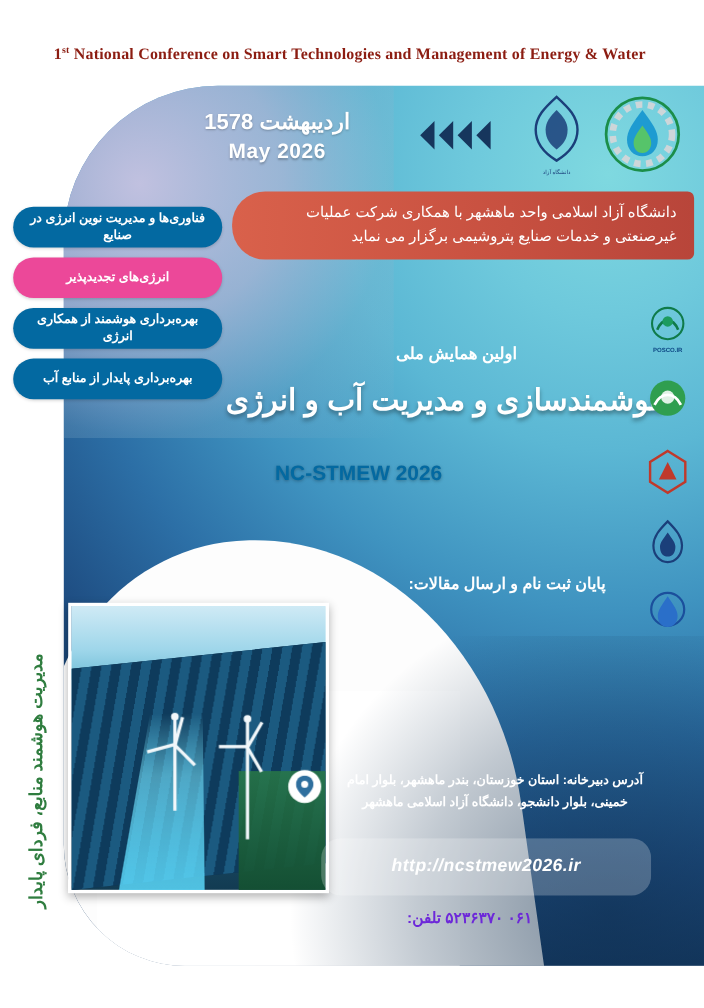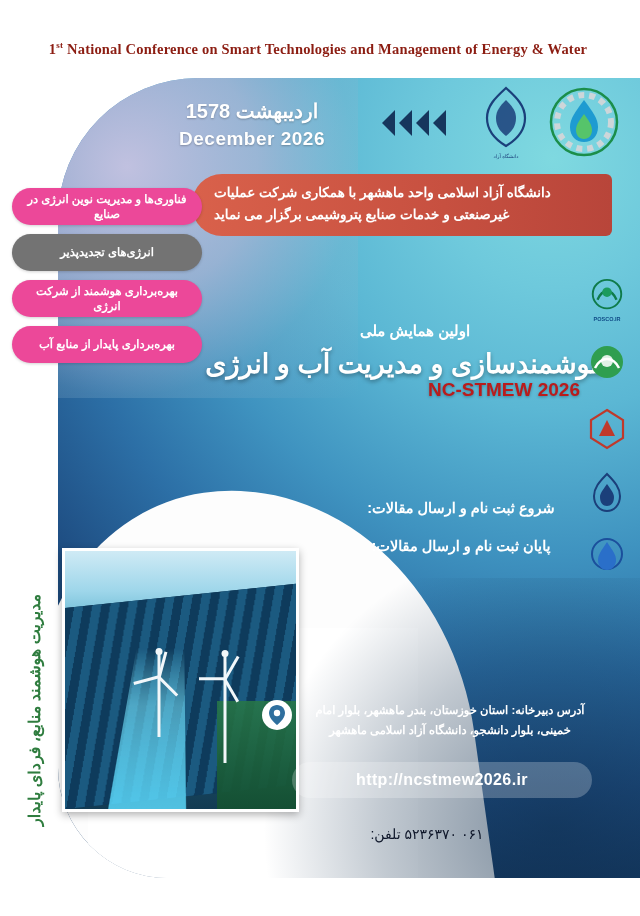--- a/index.html
+++ b/index.html
@@ -110,30 +110,30 @@
     width: 62px; height: 78px;
   }
   .logo-water-top {
     position: absolute; top: 84px; left: 545px;
     width: 78px; height: 78px;
   }
 
   
   .org-bar {
     position: absolute;
-    top: 174px; left: 192px;
+    top: 174px; left: 211px;
     width: 420px; height: 62px;
     background: linear-gradient(90deg, #d9614b 0%, #c75040 60%, #b8453a 100%);
     border-radius: 30px 6px 6px 30px;
     color: #ffffff;
     padding: 8px 16px 0 22px;
     font-size: 13.5px;
-    font-weight: bold;
+    font-weight: normal;
     line-height: 1.65;
-    text-align: left;
+    text-align: right;
   }
 
   
   .pills {
     position: absolute;
     top: 188px; left: 12px;
     width: 190px;
   }
   .pill {
     height: 37px;
@@ -143,50 +143,50 @@
     font-size: 11.5px;
     font-weight: bold;
     display: flex;
     align-items: center;
     justify-content: center;
     text-align: center;
     padding: 0 10px;
     box-shadow: 0 1px 3px rgba(0,0,0,0.18);
     line-height: 1.25;
   }
-  .pill.dark  { background: #ec4899; }
-  .pill.red   { background: #737373; }
+  .pill.dark  { background: #0369a1; }
+  .pill.red   { background: #ec4899; }
 
   
   .pre-title {
     position: absolute;
-    top: 322px; left: 250px;
+    top: 312px; left: 250px;
     width: 330px;
     text-align: center;
     color: #ffffff;
     font-size: 15px;
     font-weight: bold;
   }
   .main-title {
     position: absolute;
     top: 346px; left: 205px;
     width: 400px;
     text-align: center;
     color: #ffffff;
     font-size: 27px;
     font-weight: bold;
     text-shadow: 0 2px 4px rgba(0,0,0,0.35);
     line-height: 1.4;
   }
   .acronym {
     position: absolute;
-    top: 379px; left: 250px;
+    top: 420px; left: 250px;
     width: 330px;
-    text-align: right;
-    color: #b91c1c;
+    text-align: left;
+    color: #0369a1;
     font-size: 19px;
     font-weight: bold;
     direction: ltr;
     text-shadow: 0 1px 3px rgba(0,0,0,0.3);
   }
 
   
   .sponsors {
     position: absolute;
     top: 272px; left: 578px;
@@ -285,40 +285,41 @@
     width: 30px; height: 30px;
     background: #ffffff;
     border-radius: 50%;
     display: flex; align-items: center; justify-content: center;
   }
 
   
   .url-bar {
     position: absolute;
     top: 762px; left: 292px;
-    width: 300px; height: 36px;
+    width: 300px; height: 52px;
     background: rgba(255,255,255,0.24);
     border-radius: 18px;
     color: #ffffff;
     font-size: 16px;
     font-weight: bold;
     display: flex; align-items: center; justify-content: center;
     direction: ltr;
     letter-spacing: 0.4px;
+    font-style: italic;
   }
 
   
   .phone {
     position: absolute;
     top: 826px; left: 262px;
     width: 330px;
     text-align: center;
-    color: #0f172a;
+    color: #6d28d9;
     font-size: 14px;
-    font-weight: normal;
+    font-weight: bold;
   }
 </style>
 </head>
 <body>
 
 <div class="poster">
 
   <div class="top-banner">
     <span>1</span><sup>st</sup><span> National Conference on Smart Technologies and Management of Energy &amp; Water</span>
   </div>
@@ -328,21 +329,21 @@
       <circle cx="30" cy="140" r="30" fill="none" stroke="rgba(255,255,255,0.45)" stroke-width="7"></circle>
       <circle cx="30" cy="140" r="48" fill="none" stroke="rgba(255,255,255,0.35)" stroke-width="7"></circle>
       <circle cx="30" cy="140" r="66" fill="none" stroke="rgba(255,255,255,0.25)" stroke-width="7"></circle>
     </svg>
     <div class="swoosh"></div>
     <div class="swoosh2"></div>
   </div>
 
   <div class="date-block">
     <div class="date-fa">اردیبهشت 1578</div>
-    <div class="date-en">December 2026</div>
+    <div class="date-en">May 2026</div>
   </div>
 
   <div class="chev-row">
     <span class="chev"></span>
     <span class="chev"></span>
     <span class="chev"></span>
     <span class="chev"></span>
   </div>
 
   <svg class="logo-azad-top" viewBox="0 0 62 78">
@@ -359,21 +360,21 @@
   </svg>
 
   <div class="org-bar">
     <div>دانشگاه آزاد اسلامی واحد ماهشهر با همکاری شرکت عملیات</div>
     <div>غیرصنعتی و خدمات صنایع پتروشیمی برگزار می نماید</div>
   </div>
 
   <div class="pills">
     <div class="pill dark">فناوری‌ها و مدیریت نوین انرژی در صنایع</div>
     <div class="pill red">انرژی‌های تجدیدپذیر</div>
-    <div class="pill dark">بهره‌برداری هوشمند از شرکت انرژی</div>
+    <div class="pill dark">بهره‌برداری هوشمند از همکاری انرژی</div>
     <div class="pill dark">بهره‌برداری پایدار از منابع آب</div>
   </div>
 
   <div class="pre-title">اولین همایش ملی</div>
   <div class="main-title">هوشمندسازی و مدیریت آب و انرژی</div>
   <div class="acronym">NC-STMEW 2026</div>
 
   <div class="sponsors">
     <div class="sponsor">
       <svg viewBox="0 0 48 40" width="48" height="38">
@@ -404,21 +405,20 @@
     </div>
     <div class="sponsor">
       <svg viewBox="0 0 48 44" width="48" height="44">
         <circle cx="24" cy="20" r="15" fill="none" stroke="#1b4f9c" stroke-width="2"></circle>
         <path d="M24 8 C18 17 15 21 15 26 C15 32 19 36 24 36 C29 36 33 32 33 26 C33 21 30 17 24 8 Z" fill="#2a6fc9"></path>
       </svg>
     </div>
   </div>
 
   <div class="deadlines">
-    <div class="dl-label">شروع ثبت نام و ارسال مقالات:</div>
     <div class="dl-gap"></div>
     <div class="dl-label">پایان ثبت نام و ارسال مقالات:</div>
   </div>
 
   <div class="slogan">مدیریت هوشمند منابع، فردای پایدار</div>
 
   <div class="photo">
     <div class="ph-sky"></div>
     <div class="ph-panels"></div>
     <div class="ph-road"></div>

